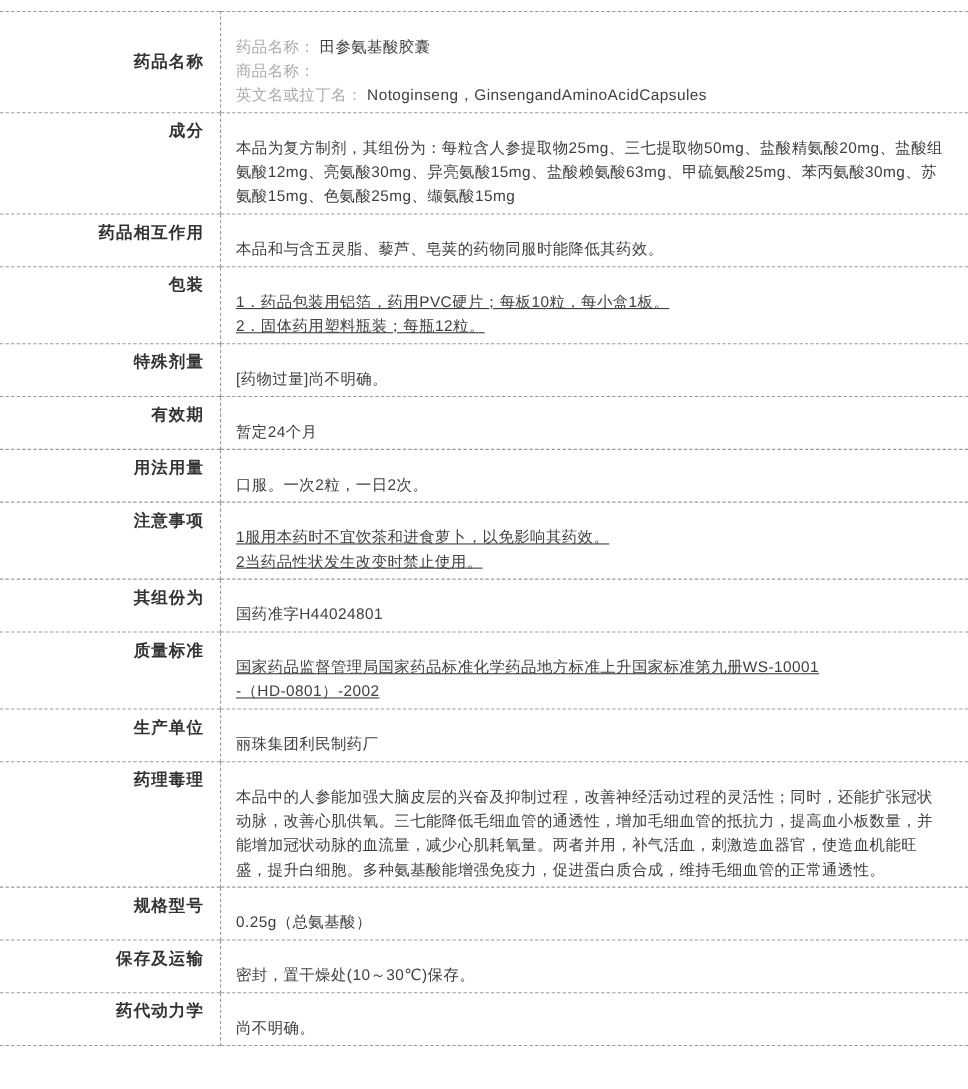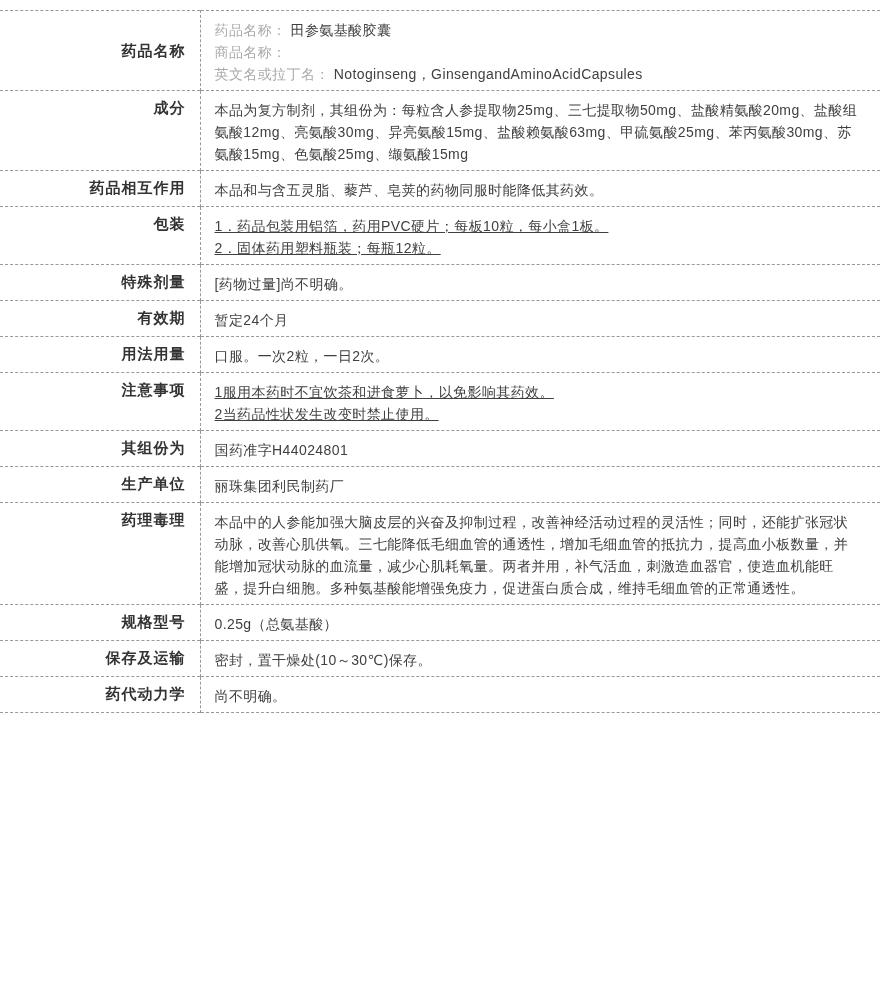--- a/index.html
+++ b/index.html
@@ -42,21 +42,21 @@
     font-weight: bold;
     color: var(--label-color);
     line-height: 22px;
     letter-spacing: 1px;
   }
   td.label-cell.middle {
     vertical-align: middle;
   }
   td.content-cell {
     vertical-align: top;
-    padding: 8px 22px 5px 14px;
+    padding: 20px 22px 5px 14px;
     font-size: 14px;
     color: var(--text-color);
     line-height: 22px;
     letter-spacing: 0.4px;
     word-break: break-all;
     min-height: 27px;
   }
   .field-line { line-height: 22px; }
   .field-name { color: var(--muted-color); }
   .field-value { color: var(--text-color); padding-left: 4px; }
@@ -108,20 +108,27 @@
           <td class="content-cell">
             <div class="text-line">1服用本药时不宜饮茶和进食萝卜，以免影响其药效。</div>
             <div class="text-line">2当药品性状发生改变时禁止使用。</div>
           </td>
         </tr>
         <tr>
           <td class="label-cell">其组份为</td>
           <td class="content-cell">国药准字H44024801</td>
         </tr>
         <tr>
+          <td class="label-cell">质量标准</td>
+          <td class="content-cell">
+            <div class="text-line">国家药品监督管理局国家药品标准化学药品地方标准上升国家标准第九册WS-10001</div>
+            <div class="text-line">-（HD-0801）-2002</div>
+          </td>
+        </tr>
+        <tr>
           <td class="label-cell">生产单位</td>
           <td class="content-cell">丽珠集团利民制药厂</td>
         </tr>
         <tr>
           <td class="label-cell">药理毒理</td>
           <td class="content-cell">本品中的人参能加强大脑皮层的兴奋及抑制过程，改善神经活动过程的灵活性；同时，还能扩张冠状动脉，改善心肌供氧。三七能降低毛细血管的通透性，增加毛细血管的抵抗力，提高血小板数量，并能增加冠状动脉的血流量，减少心肌耗氧量。两者并用，补气活血，刺激造血器官，使造血机能旺盛，提升白细胞。多种氨基酸能增强免疫力，促进蛋白质合成，维持毛细血管的正常通透性。</td>
         </tr>
         <tr>
           <td class="label-cell">规格型号</td>
           <td class="content-cell">0.25g（总氨基酸）</td>

